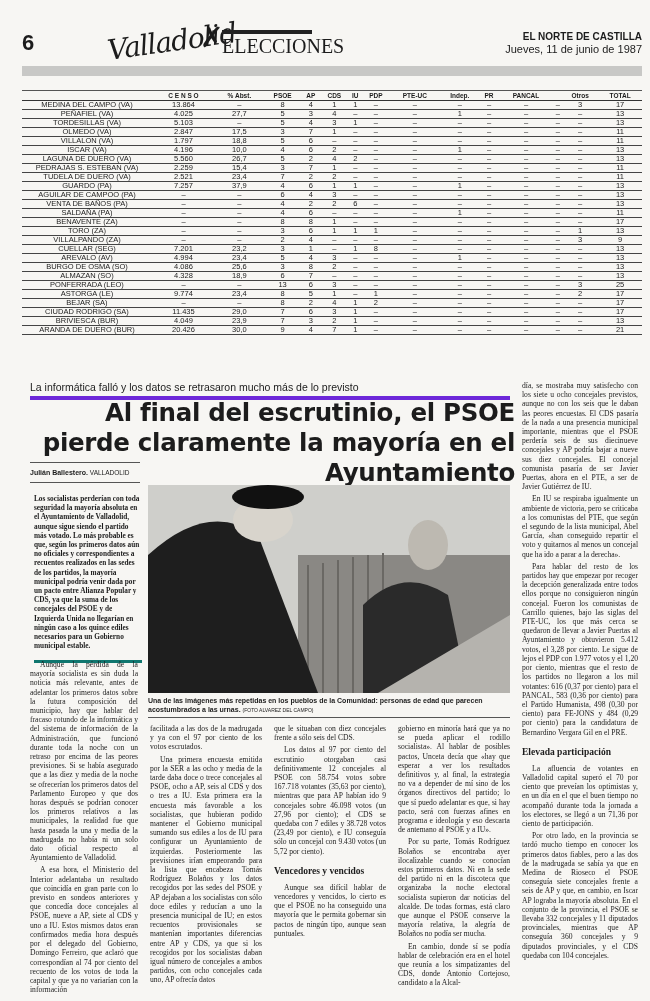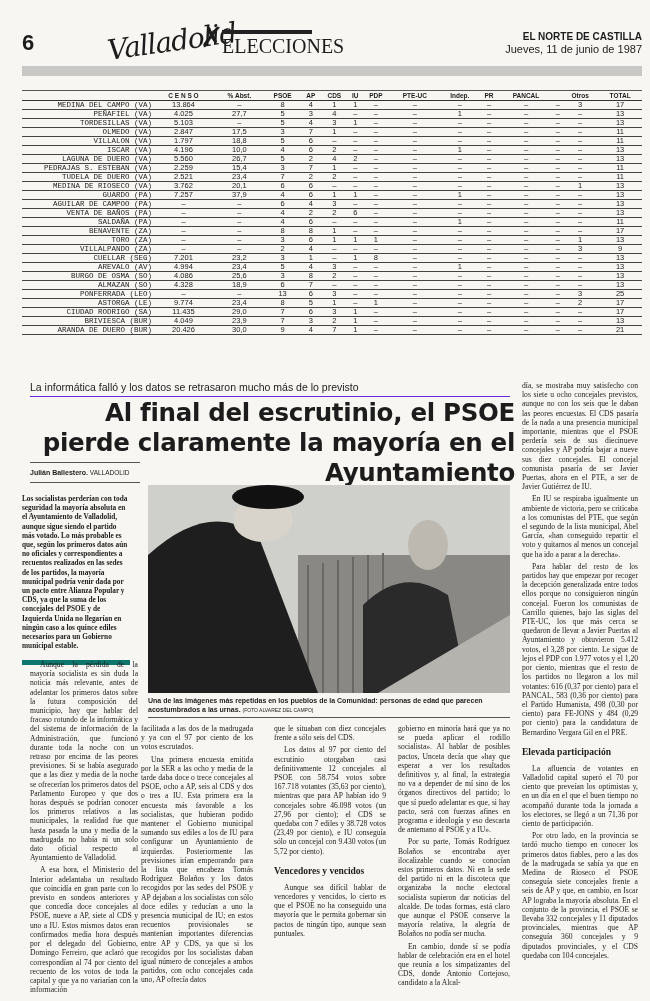--- a/index.html
+++ b/index.html
@@ -9,26 +9,26 @@
   .logo { position: absolute; left: 85px; top: 0; font: italic 28px "DejaVu Serif", serif; letter-spacing: -1px; transform: rotate(-8deg); }
   .logo-bird { position: absolute; left: 178px; top: -4px; font-size: 28px; }
   .section-bar { position: absolute; left: 200px; top: 5px; width: 90px; height: 4px; background: #222; }
   .section { position: absolute; left: 200px; top: 10px; font: 20px "Liberation Serif", serif; }
   .paper { position: absolute; right: 0; top: 6px; font: bold 10px "Liberation Sans", sans-serif; text-align: right; }
   .pdate { position: absolute; right: 0; top: 18px; font: 11px "Liberation Sans", sans-serif; text-align: center; }
   .grayband { position: absolute; left: 22px; top: 66px; width: 620px; height: 10px; background: #c8c8c6; }
   table.res { position: absolute; left: 22px; top: 90px; width: 620px; border-collapse: collapse; font: 7.5px "Liberation Sans", sans-serif; }
   table.res th { font-weight: bold; font-size: 6.5px; border-bottom: 1.5px solid #333; border-top: 1px solid #555; padding: 1px 0; text-align: center; }
   table.res td { border-bottom: 1px solid #444; height: 8.6px; line-height: 8px; text-align: center; padding: 0; }
-  table.res td.name { text-align: right; width: 130px; font-family: Liberation Mono, monospace; }
-  .kicker { position: absolute; left: 30px; top: 381px; width: 480px; font: 10.5px "Liberation Sans", sans-serif; border-bottom: 1px solid #6d28d9; padding-bottom: 3px; }
+  table.res td.name { text-align: center; width: 130px; }
+  .kicker { position: absolute; left: 30px; top: 381px; width: 480px; font: 10.5px "Liberation Sans", sans-serif; border-bottom: 4px solid #6d28d9; padding-bottom: 3px; }
   .headline { position: absolute; left: 30px; top: 398px; width: 485px; font: bold 24.5px "DejaVu Sans", sans-serif; line-height: 30px; letter-spacing: -0.3px; text-align: right; }
   .byline { position: absolute; left: 30px; top: 462px; width: 110px; border-top: 1px solid #555; border-bottom: 1px solid #555; padding: 6px 0; font: 6.5px "Liberation Sans", sans-serif; }
   .byline b { font-size: 7px; }
-  .lead { position: absolute; left: 22px; top: 494px; width: 108px; font: bold 7.3px "Liberation Serif", serif; line-height: 9.2px; border-bottom: 5px solid #0f766e; padding-bottom: 10px; }
+  .lead { position: absolute; left: 34px; top: 494px; width: 108px; font: bold 7.3px "Liberation Serif", serif; line-height: 9.2px; border-bottom: 3px solid #0f766e; padding-bottom: 10px; }
   .col { position: absolute; font: 7.6px "Liberation Serif", serif; line-height: 9.2px; text-align: justify; }
   .col p { text-indent: 10px; margin-bottom: 3px; }
   .col h3 { font: bold 9.5px "Liberation Serif", serif; margin: 10px 0 7px; }
   .photo { position: absolute; left: 148px; top: 485px; width: 362px; height: 208px; overflow: hidden; background: linear-gradient(180deg,#d8d8d4 0%,#9a9a96 60%,#6a6a66 100%); }
   .caption { position: absolute; left: 148px; top: 697px; width: 362px; font: bold 7px "Liberation Sans", sans-serif; line-height: 8.5px; border-bottom: 1px solid #555; padding-bottom: 3px; }
   .caption span { font-weight: normal; font-size: 5px; }
 </style>
 </head>
 <body>
 
@@ -211,37 +211,20 @@
         <td>–</td>
         <td>–</td>
         <td>–</td>
         <td>–</td>
         <td>–</td>
         <td>–</td>
         <td>–</td>
         <td>11</td>
       </tr>
       <tr>
-        <td class="name">MEDINA DE RIOSECO (VA)</td>
-        <td>3.762</td>
-        <td>20,1</td>
-        <td>6</td>
-        <td>6</td>
-        <td>–</td>
-        <td>–</td>
-        <td>–</td>
-        <td>–</td>
-        <td>–</td>
-        <td>–</td>
-        <td>–</td>
-        <td>–</td>
-        <td>1</td>
-        <td>13</td>
-      </tr>
-      <tr>
         <td class="name">GUARDO (PA)</td>
         <td>7.257</td>
         <td>37,9</td>
         <td>4</td>
         <td>6</td>
         <td>1</td>
         <td>1</td>
         <td>–</td>
         <td>–</td>
         <td>1</td>
@@ -446,20 +429,37 @@
         <td>5</td>
         <td>1</td>
         <td>–</td>
         <td>1</td>
         <td>–</td>
         <td>–</td>
         <td>–</td>
         <td>–</td>
         <td>–</td>
         <td>2</td>
+        <td>17</td>
+      </tr>
+      <tr>
+        <td class="name">BEJAR (SA)</td>
+        <td>–</td>
+        <td>–</td>
+        <td>8</td>
+        <td>2</td>
+        <td>4</td>
+        <td>1</td>
+        <td>2</td>
+        <td>–</td>
+        <td>–</td>
+        <td>–</td>
+        <td>–</td>
+        <td>–</td>
+        <td>–</td>
         <td>17</td>
       </tr>
       <tr>
         <td class="name">CIUDAD RODRIGO (SA)</td>
         <td>11.435</td>
         <td>29,0</td>
         <td>7</td>
         <td>6</td>
         <td>3</td>
         <td>1</td>
@@ -539,21 +539,21 @@
 </div>
 <div class="caption">
   <span style="font-weight:bold;font-size:7px;">Una de las imágenes más repetidas en los pueblos de la Comunidad: personas de edad que parecen acostumbrados a las urnas.</span>
   <span>(FOTO ALVAREZ DEL CAMPO)</span>
 </div>
 
 <div class="col" style="left:30px; top:660px; width:108px;">
   <p>Aunque la pérdida de la mayoría socialista es sin duda la noticia más relevante, antes de adelantar los primeros datos sobre la futura composición del municipio, hay que hablar del fracaso rotundo de la informática y del sistema de información de la Administración, que funcionó durante toda la noche con un retraso por encima de las peores previsiones. Si se había asegurado que a las diez y media de la noche se ofrecerían los primeros datos del Parlamento Europeo y que dos horas después se podrían conocer los primeros relativos a las municipales, la realidad fue que hasta pasada la una y media de la madrugada no había ni un solo dato oficial respecto al Ayuntamiento de Valladolid.</p>
   <p>A esa hora, el Ministerio del Interior adelantaba un resultado que coincidía en gran parte con lo previsto en sondeos anteriores y que concedía doce concejales al PSOE, nueve a AP, siete al CDS y uno a IU. Estos mismos datos eran confirmados media hora después por el delegado del Gobierno, Domingo Ferreiro, que aclaró que correspondían al 74 por ciento del recuento de los votos de toda la capital y que ya no variarían con la información</p>
 </div>
-<div class="col" style="left:141px; top:724px; width:112px;">
+<div class="col" style="left:150px; top:724px; width:112px;">
   <p style="text-indent:0">facilitada a las dos de la madrugada y ya con el 97 por ciento de los votos escrutados.</p>
   <p>Una primera encuesta emitida por la SER a las ocho y media de la tarde daba doce o trece concejales al PSOE, ocho a AP, seis al CDS y dos o tres a IU. Esta primera era la encuesta más favorable a los socialistas, que hubieran podido mantener el Gobierno municipal sumando sus ediles a los de IU para configurar un Ayuntamiento de izquierdas. Posteriormente las previsiones irían empeorando para la lista que encabeza Tomás Rodríguez Bolaños y los datos recogidos por las sedes del PSOE y AP dejaban a los socialistas con sólo doce ediles y reducían a uno la presencia municipal de IU; en estos recuentos provisionales se mantenían importantes diferencias entre AP y CDS, ya que si los recogidos por los socialistas daban igual número de concejales a ambos partidos, con ocho concejales cada uno, AP ofrecía datos</p>
 </div>
 <div class="col" style="left:274px; top:724px; width:112px;">
   <p style="text-indent:0">que le situaban con diez concejales frente a sólo seis del CDS.</p>
   <p>Los datos al 97 por ciento del escrutinio otorgaban casi definitivamente 12 concejales al PSOE con 58.754 votos sobre 167.718 votantes (35,63 por ciento), mientras que para AP habían ido 9 concejales sobre 46.098 votos (un 27,96 por ciento); el CDS se quedaba con 7 ediles y 38.728 votos (23,49 por ciento), e IU conseguía sólo un concejal con 9.430 votos (un 5,72 por ciento).</p>
   <h3>Vencedores y vencidos</h3>
   <p>Aunque sea difícil hablar de vencedores y vencidos, lo cierto es que el PSOE no ha conseguido una mayoría que le permita gobernar sin pactos de ningún tipo, aunque sean puntuales.</p>
 </div>
 <div class="col" style="left:398px; top:724px; width:112px;">

